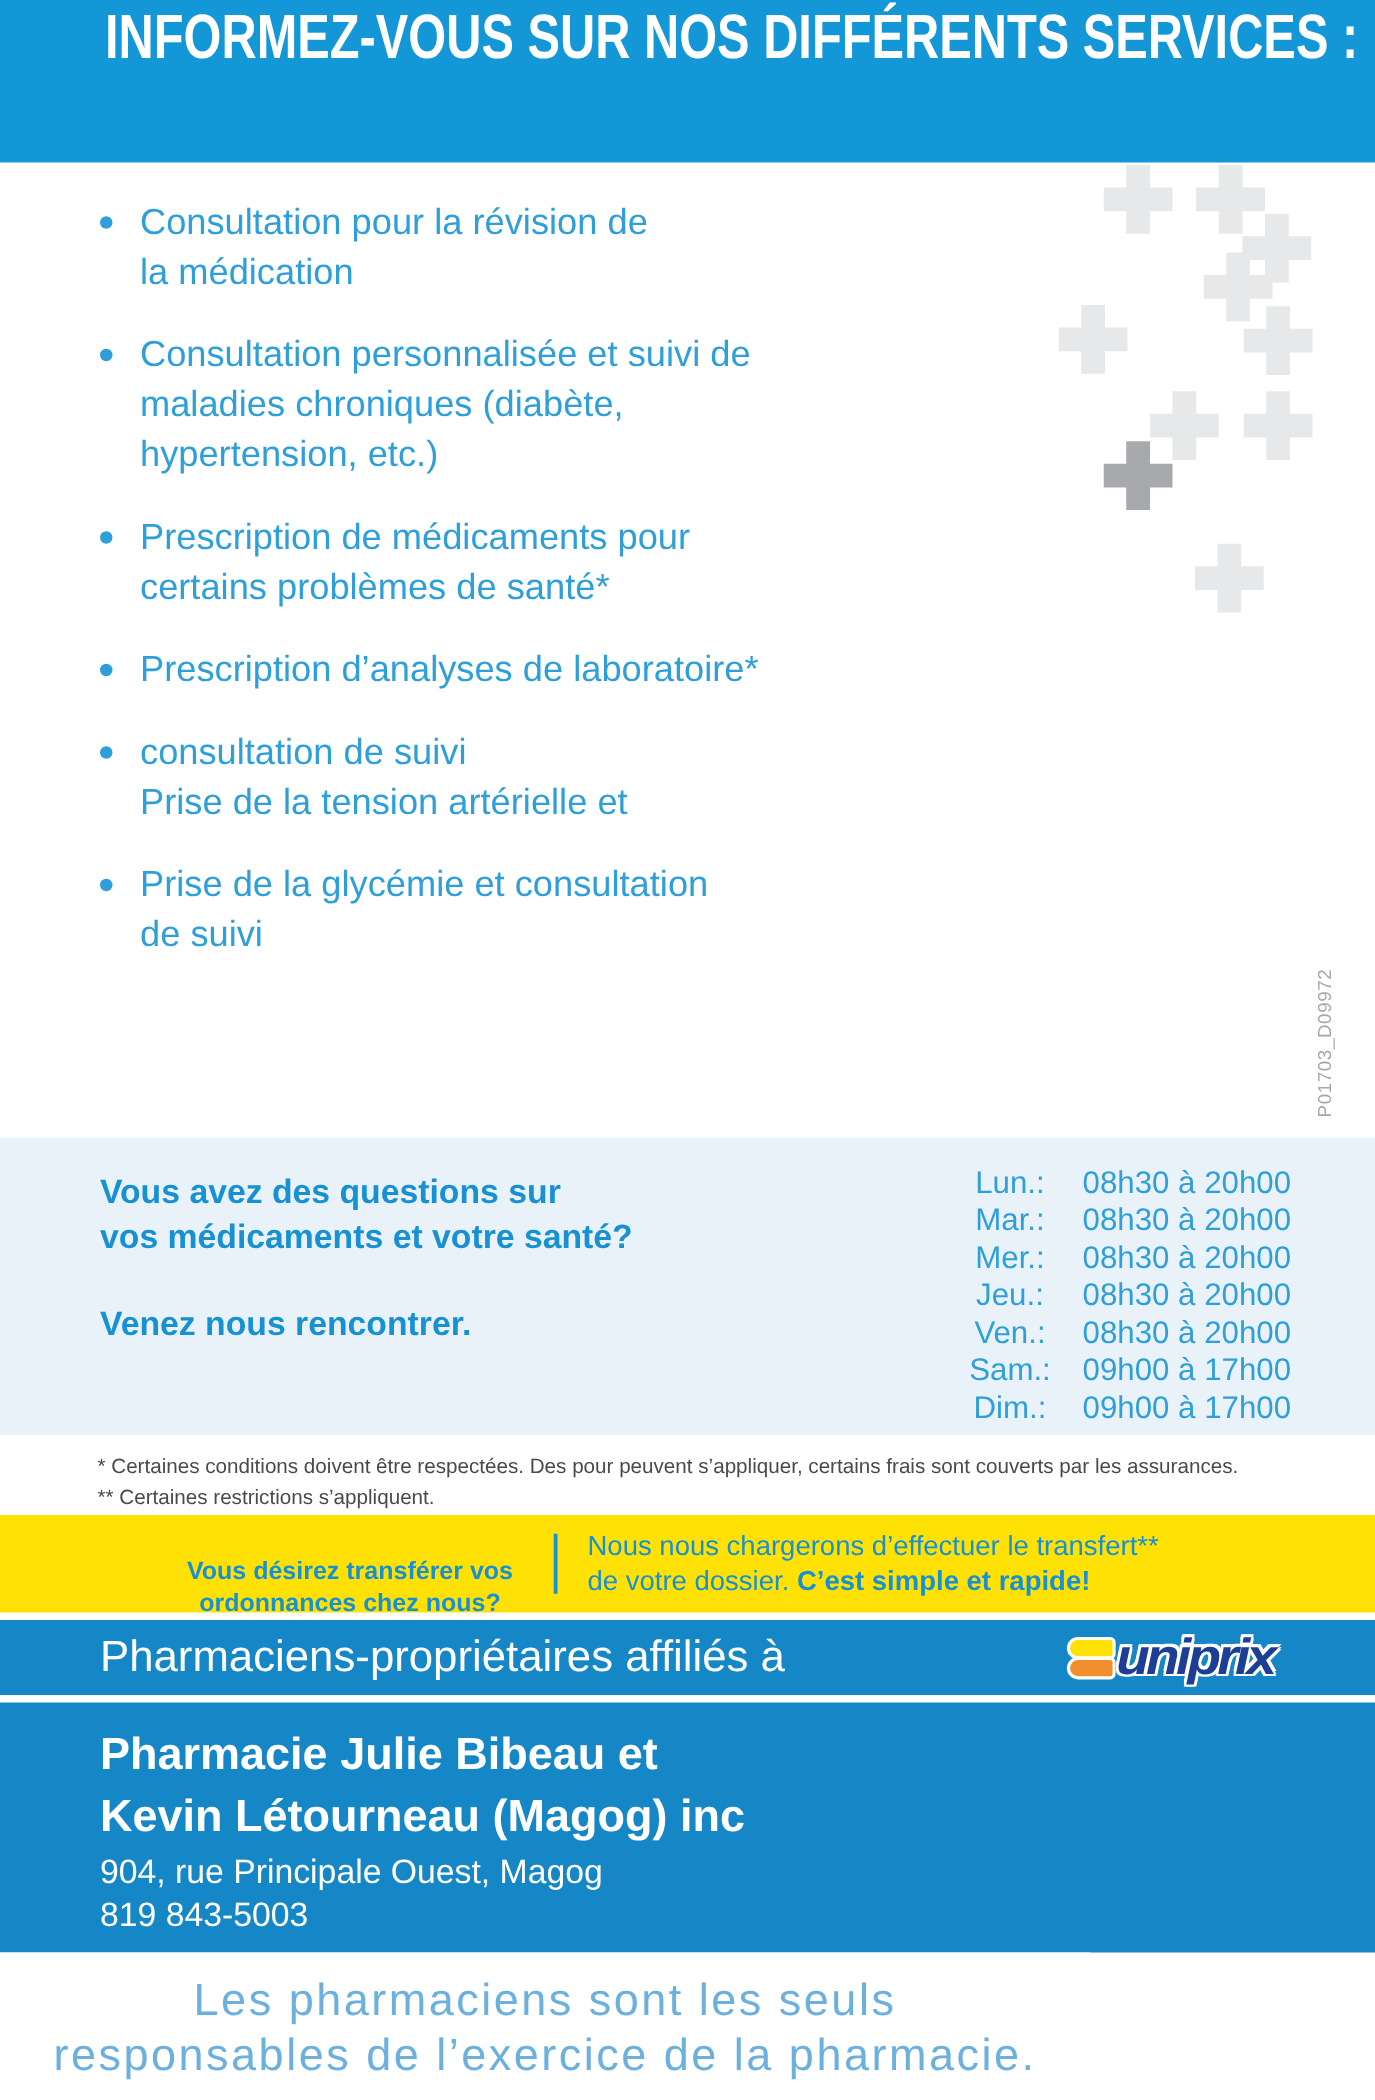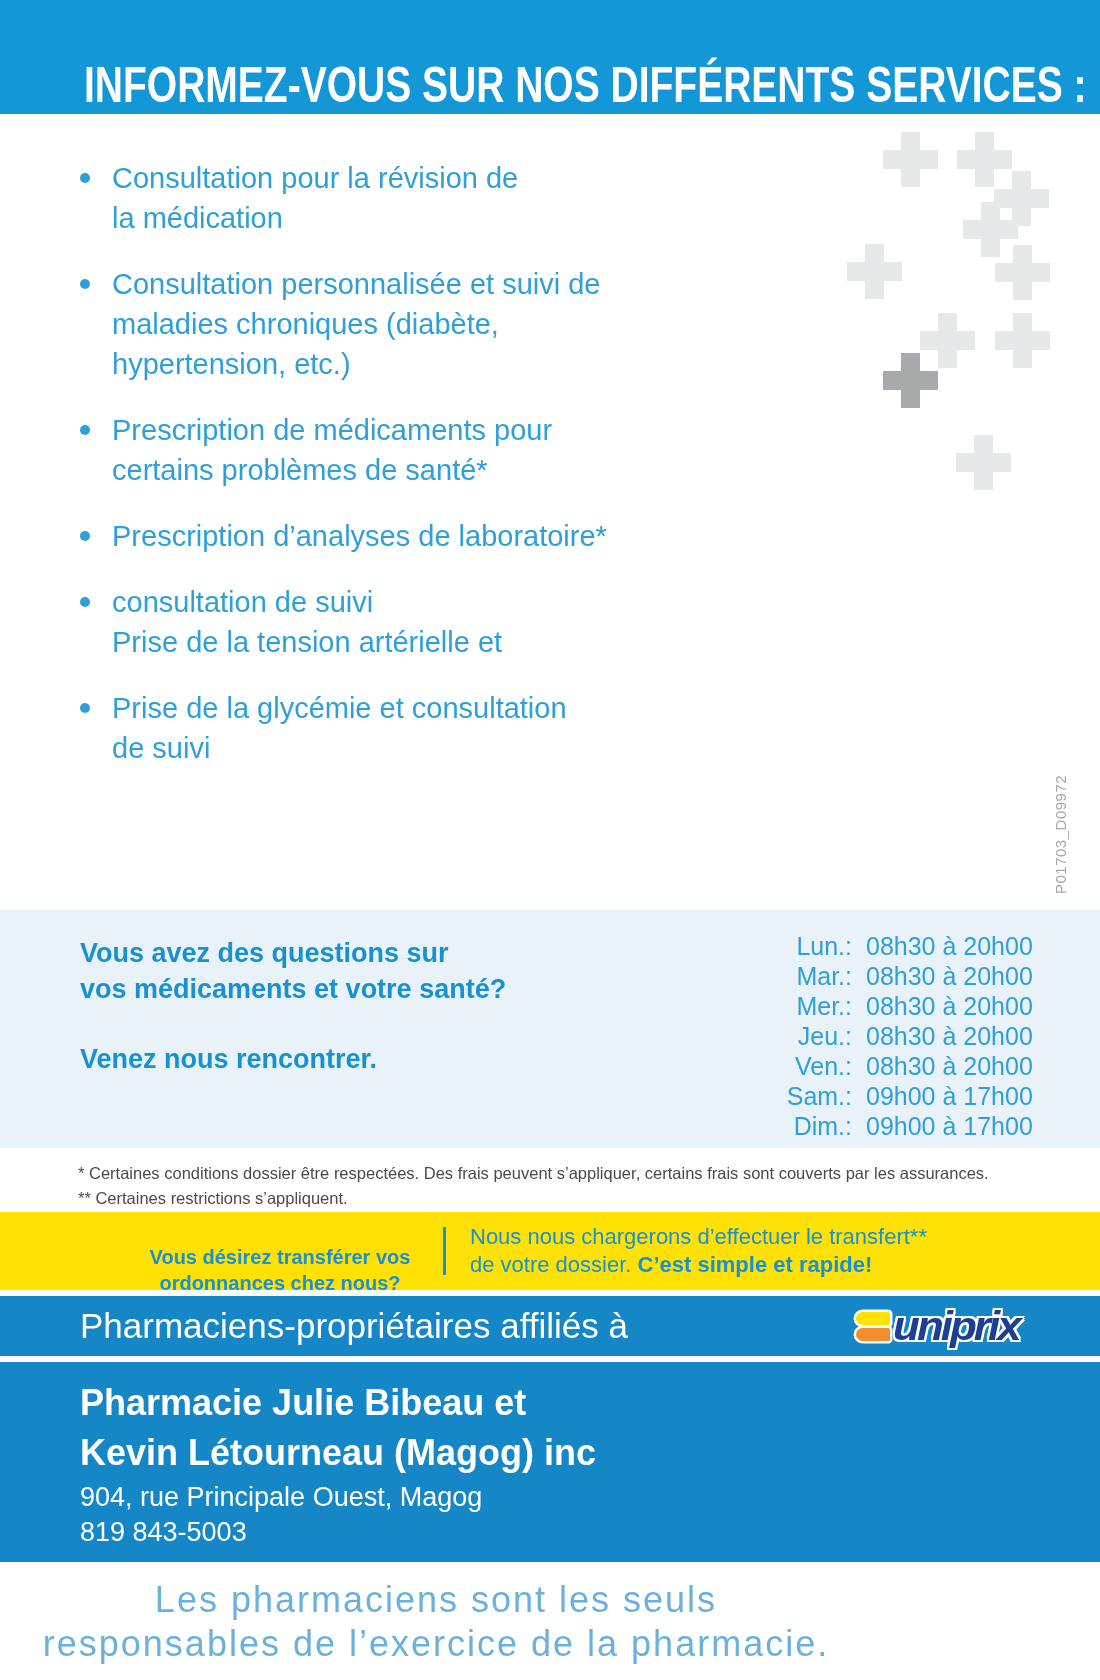--- a/index.html
+++ b/index.html
@@ -1,21 +1,21 @@
 <!DOCTYPE html>
 <html style="--header_blue: #1497D6; --band_blue: #1587C7; --bullet_blue: #2E9FD8; --accent_blue: #1791D2; --light_blue_band: #E9F2F9; --yellow: #FFE105; --fine_print_gray: #4A4A49; --cross_light: #E6E8EA; --cross_dark: #A7A9AC; --uniprix_navy: #1C3E95; --uniprix_orange: #F28E2E; --footer_text_blue: #6CB0DE; --code_gray: #A5A7AA;"><head>
 <meta charset="utf-8">
 <style>
   html,body{margin:0;padding:0;background:#fff;}
   .page{position:relative;width:1100px;height:1680px;overflow:hidden;background:#fff;
         font-family:"Liberation Sans",sans-serif;}
 
   
-  .band-header{position:absolute;left:0;top:0;width:1100px;height:114px;
-               background:var(--header_blue);display:flex;align-items:flex-end;}
+  .band-header{position:absolute;left:0;top:0;width:1100px;height:130px;
+               background:var(--header_blue);display:flex;align-items:flex-start;}
   .title{color:#fff;font-weight:700;font-size:50px;white-space:nowrap;
          transform:scaleX(0.78);transform-origin:left center;margin-left:84px;letter-spacing:0;}
 
   
   .cross{position:absolute;width:55px;height:55px;color:var(--cross_light);}
   .cross.dark{color:var(--cross_dark);}
   .cross::before{content:"";position:absolute;left:18px;top:0;width:19px;height:55px;background:currentColor;}
   .cross::after{content:"";position:absolute;left:0;top:18px;width:55px;height:19px;background:currentColor;}
 
   
@@ -33,21 +33,21 @@
 
   
   .qband{position:absolute;left:0;top:910px;width:1100px;height:238px;background:var(--light_blue_band);}
   .qtext{position:absolute;left:80px;top:25px;font-size:27px;font-weight:700;
          line-height:36px;color:var(--accent_blue);white-space:nowrap;}
   .cta{position:absolute;left:80px;top:134px;font-size:27px;font-weight:700;
        color:var(--accent_blue);white-space:nowrap;}
   .hours{position:absolute;left:764px;top:21px;display:grid;
          grid-template-columns:88px auto;column-gap:14px;
          font-size:25px;line-height:30px;color:var(--bullet_blue);}
-  .hours .day{text-align:right;}
+  .hours .day{text-align:center;}
   .hours .time{text-align:left;white-space:nowrap;}
 
   
   .fineprint{position:absolute;left:78px;top:1161px;width:980px;
              font-size:16.5px;line-height:25px;color:var(--fine_print_gray);}
 
   
   .yellow{position:absolute;left:0;top:1212px;width:1100px;height:78px;background:var(--yellow);}
   .ltext{position:absolute;left:115px;top:13px;width:330px;text-align:center;
          font-size:20px;font-weight:700;line-height:26px;color:var(--accent_blue);white-space:nowrap;margin-top:19px;}
@@ -152,21 +152,21 @@
         <span class="day">Ven.:</span>
         <span class="time">08h30 à 20h00</span>
         <span class="day">Sam.:</span>
         <span class="time">09h00 à 17h00</span>
         <span class="day">Dim.:</span>
         <span class="time">09h00 à 17h00</span>
       </div>
   </section>
 
   <section class="fineprint">
-    <div>* Certaines conditions dossier être respectées. Des frais peuvent s’appliquer, certains frais sont couverts par les assurances.</div>
+    <div>* Certaines conditions doivent être respectées. Des pour peuvent s’appliquer, certains frais sont couverts par les assurances.</div>
     <div>** Certaines restrictions s’appliquent.</div>
   </section>
 
   <section class="yellow">
     <div class="ltext">
       <div>Vous désirez transférer vos</div>
       <div>ordonnances chez nous?</div>
     </div>
     <div class="ydivider"></div>
     <div class="rtext">

